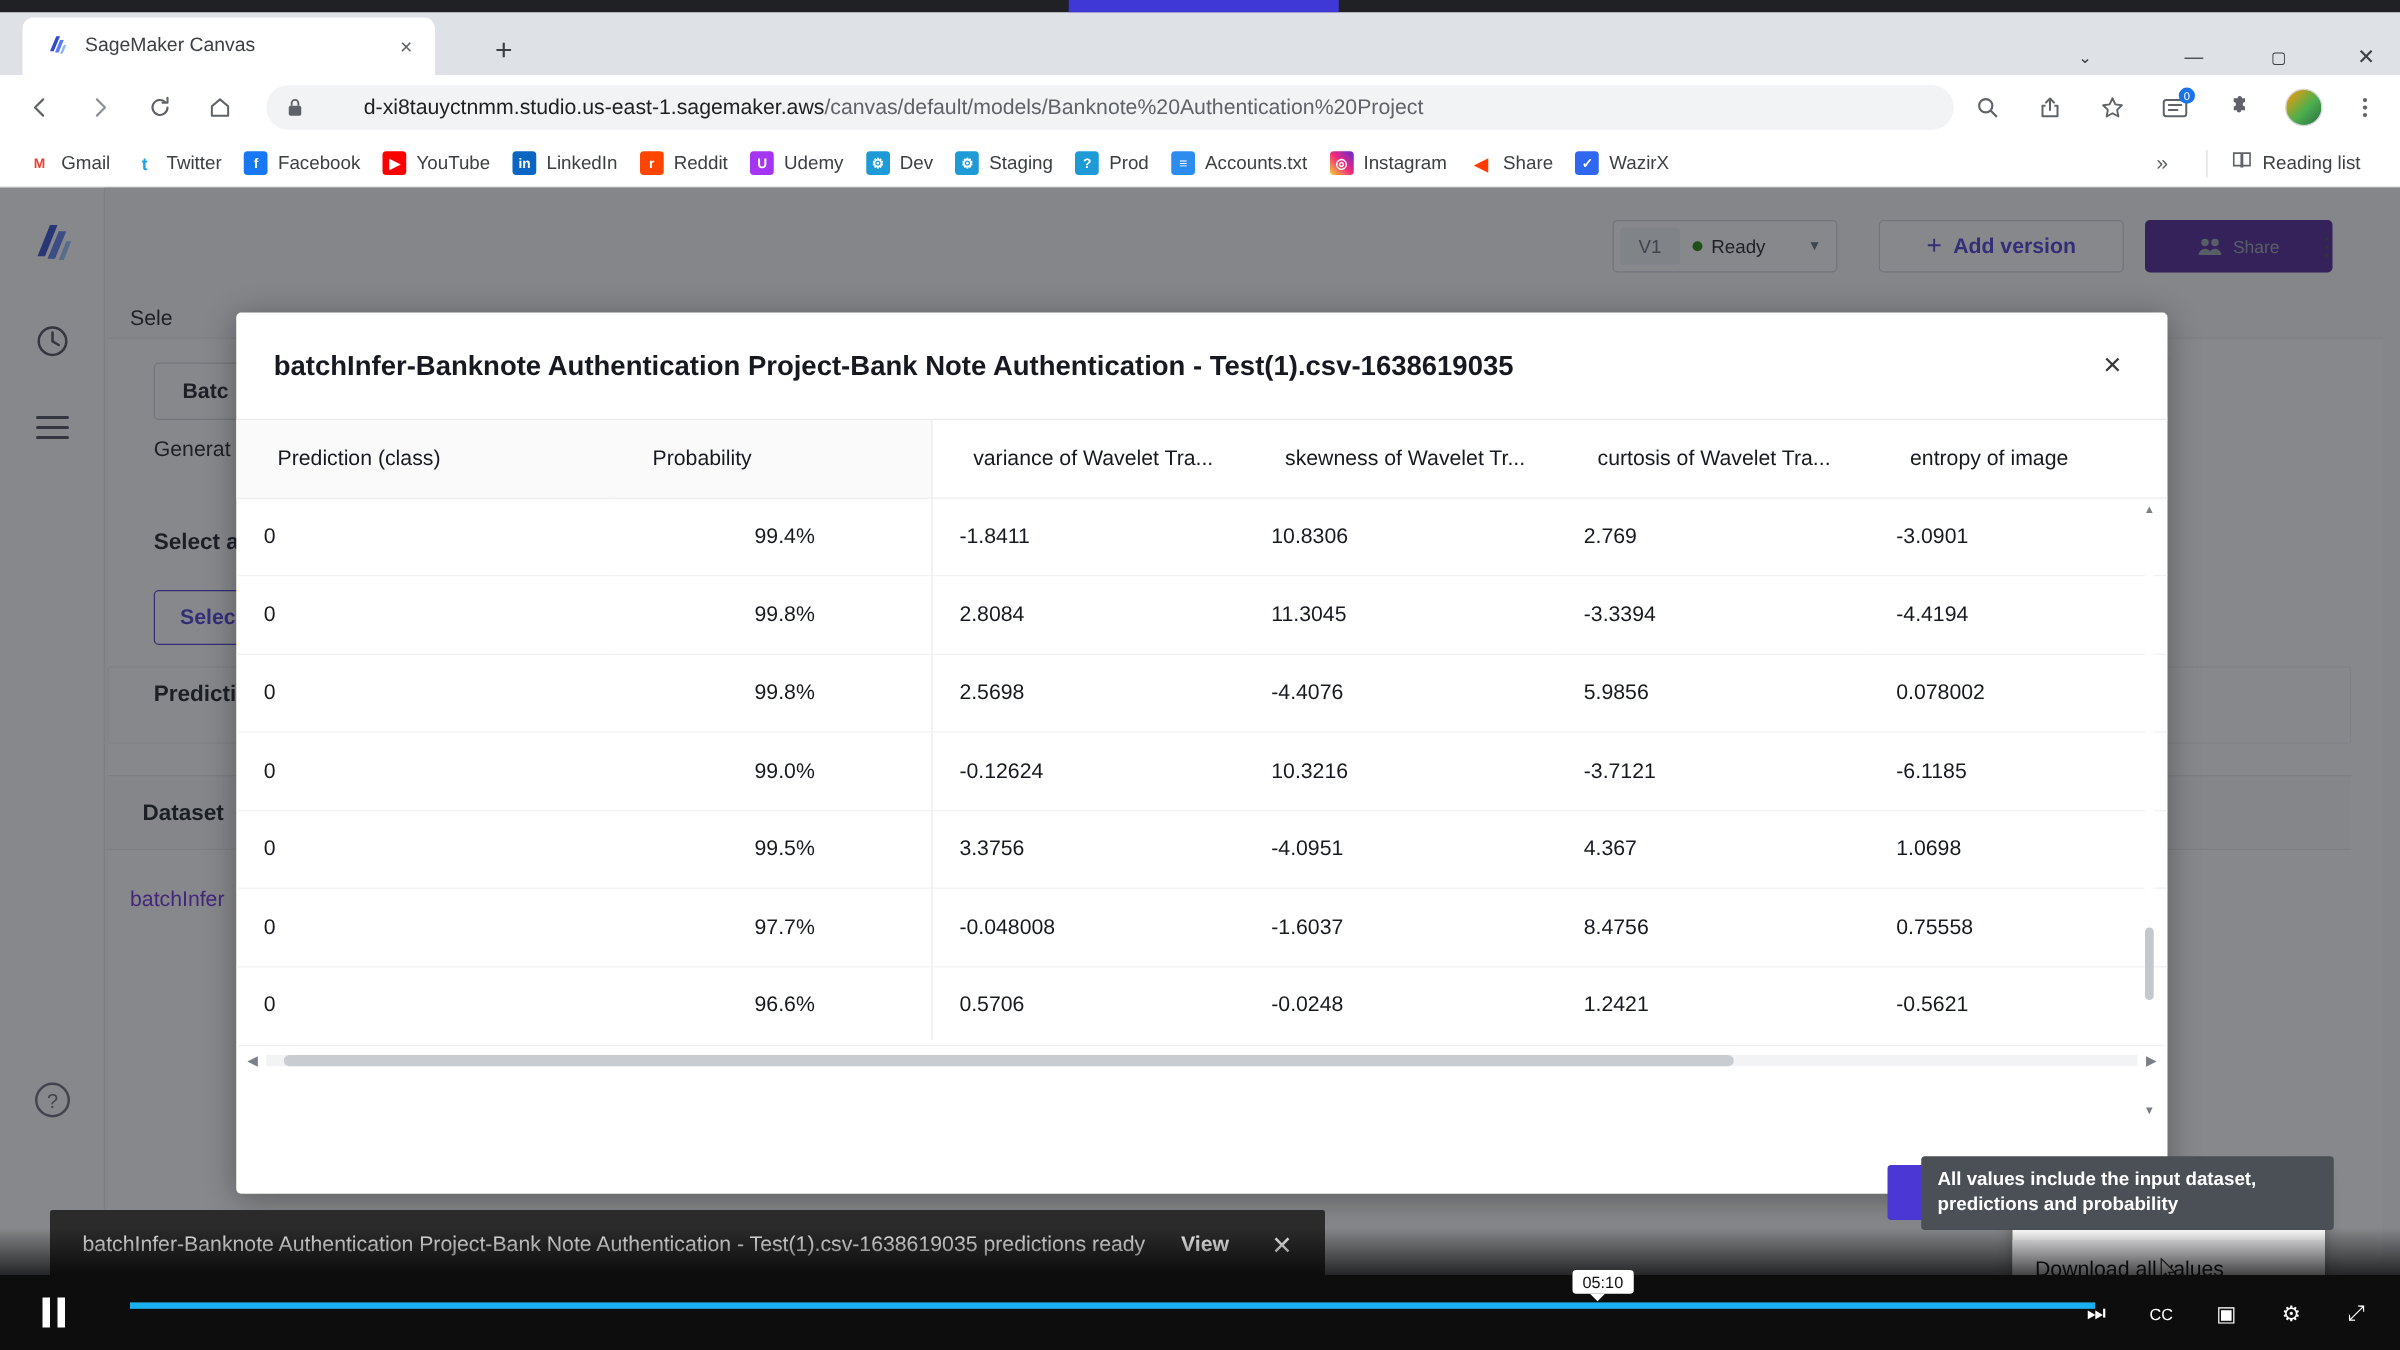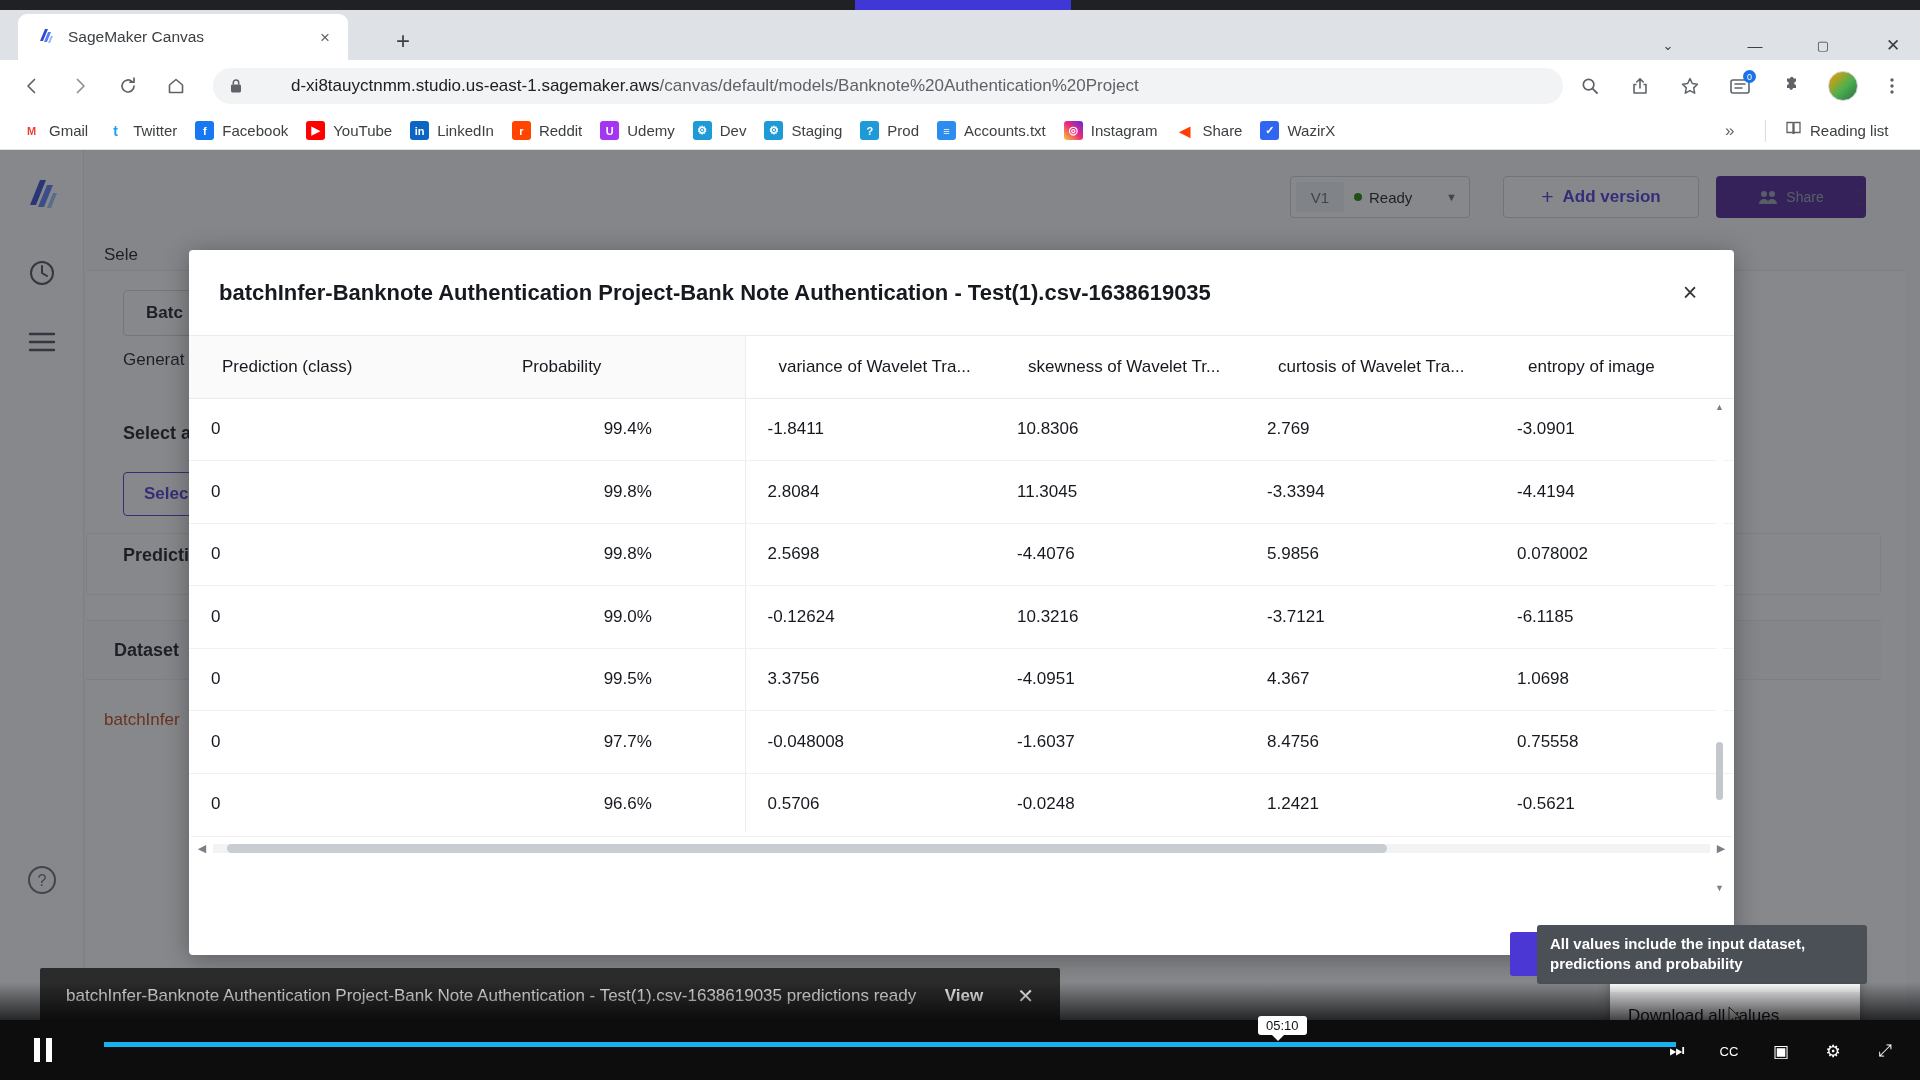--- a/index.html
+++ b/index.html
@@ -209,21 +209,21 @@
   .sm-predict { position: absolute; left: 123px; top: 395px; font-size: 18px; font-weight: bold; color: #16191f; }
   .sm-predict-box {
     position: absolute; left: 86px; top: 383px; width: 1795px; height: 62px;
     border: 1px solid #eef0f2; border-radius: 3px;
   }
   .sm-dataset-hdr {
     position: absolute; left: 86px; top: 470px; width: 1795px; height: 60px;
     background: #fafbfc; border-top: 1px solid #eaecee; border-bottom: 1px solid #eaecee;
   }
   .sm-dataset-lbl { position: absolute; left: 114px; top: 490px; font-size: 18px; font-weight: bold; color: #16191f; }
-  .sm-dataset-row { position: absolute; left: 104px; top: 560px; font-size: 17px; color: #c2410c; }
+  .sm-dataset-row { position: absolute; left: 104px; top: 560px; font-size: 17px; color: #6d28d9; }
 
   
   .overlay {
     position: absolute; left: 0; top: 150px; width: 1920px; height: 880px;
     background: rgba(35,38,43,0.55);
   }
 
   
   .modal {
     position: absolute; left: 189px; top: 250px; width: 1545px; height: 705px;

